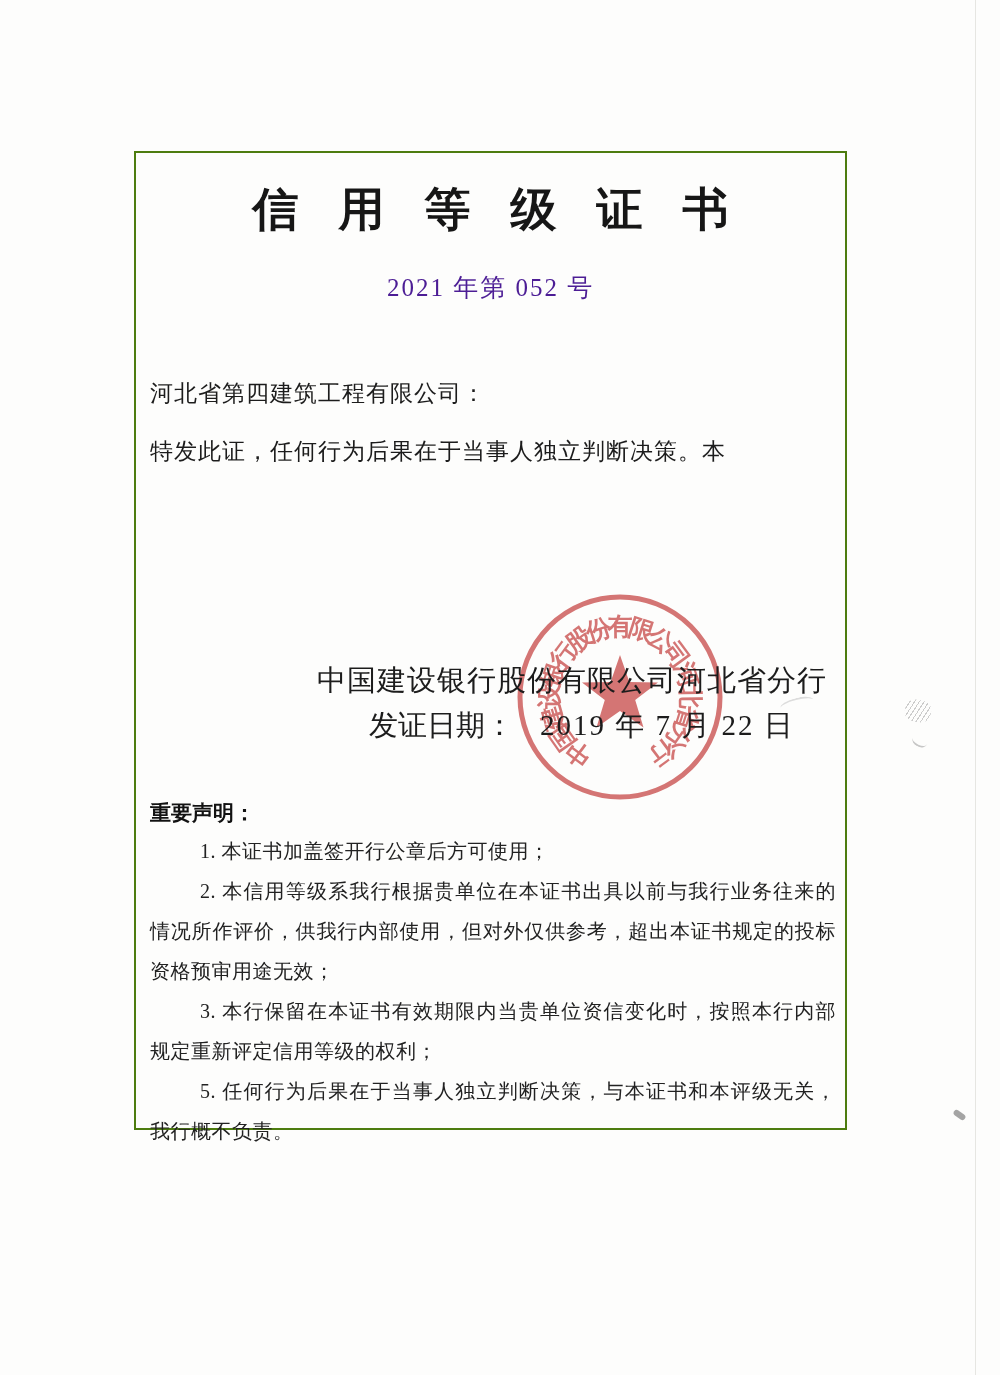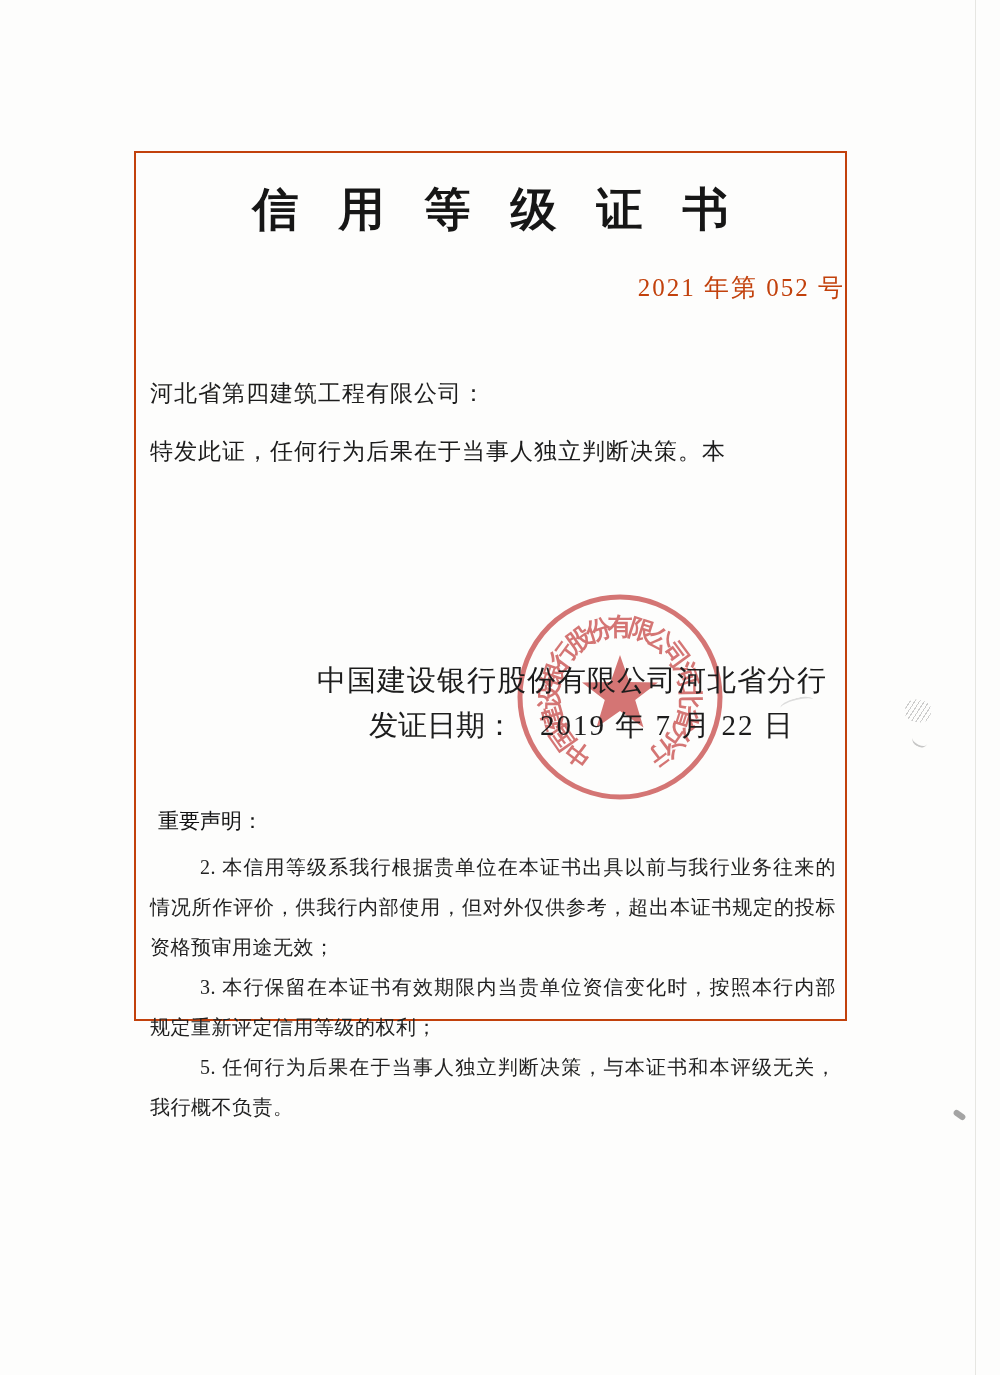--- a/index.html
+++ b/index.html
@@ -21,22 +21,22 @@
     position: absolute;
     left: 975px; top: 0;
     width: 1px; height: 1375px;
     background: #e6e6e2;
   }
 
   
   .frame {
     position: absolute;
     left: 134px; top: 151px;
-    width: 713px; height: 870px;
-    border: 2px solid #c2410c;
+    width: 713px; height: 979px;
+    border: 2px solid #4d7c0f;
     box-sizing: border-box;
     background: transparent;
   }
 
   .title {
     position: absolute;
     top: 30px; left: 0; right: 0;
     margin: 0;
     text-align: center;
     font-family: "Liberation Sans", "DejaVu Sans", sans-serif;
@@ -44,24 +44,24 @@
     font-size: 46px;
     line-height: 52px;
     letter-spacing: 40px;
     padding-left: 40px;
     color: #161616;
   }
 
   .number {
     position: absolute;
     top: 118px; left: 0; right: 0;
-    text-align: right;
+    text-align: center;
     font-size: 25px;
     letter-spacing: 2px;
-    color: #c2410c;
+    color: #4c1d95;
   }
 
   .body-block {
     position: absolute;
     top: 212px; left: 14px; right: 9px;
     font-size: 23px;
     line-height: 58px;
     letter-spacing: 1px;
     white-space: nowrap;
   }
@@ -104,25 +104,25 @@
     font-family: "Liberation Serif", "DejaVu Serif", serif;
   }
 
   .decl-block {
     position: absolute;
     top: 642px; left: 14px; right: 9px;
     z-index: 2;
   }
   .decl-heading {
     font-family: "Liberation Sans", "DejaVu Sans", sans-serif;
-    font-weight: normal;
+    font-weight: bold;
     font-size: 21px;
     line-height: 36px;
     color: #121212;
-    margin: 8px;
+    margin: 0;
   }
   .decl-block p {
     margin: 0;
     font-size: 20px;
     line-height: 40px;
     text-indent: 2.5em;
     text-align: justify;
     letter-spacing: 0.5px;
     color: #222;
   }
@@ -205,20 +205,21 @@
       </g>
   </svg>
 
   <div class="sign-block">
     <div class="issuer">中国建设银行股份有限公司河北省分行</div>
     <div class="issue-date"><span>发证日期：</span><span class="value">2019 年 7 月 22 日</span></div>
   </div>
 
   <div class="decl-block">
     <div class="decl-heading">重要声明：</div>
+    <p>1. 本证书加盖签开行公章后方可使用；</p>
     <p>2. 本信用等级系我行根据贵单位在本证书出具以前与我行业务往来的情况所作评价，供我行内部使用，但对外仅供参考，超出本证书规定的投标资格预审用途无效；</p>
     <p>3. 本行保留在本证书有效期限内当贵单位资信变化时，按照本行内部规定重新评定信用等级的权利；</p>
     <p>5. 任何行为后果在于当事人独立判断决策，与本证书和本评级无关，我行概不负责。</p>
   </div>
 
 </div>
 
 <div class="scratch-1"></div>
 <div class="smudge-2"></div>
 <div class="smudge-3"></div>

